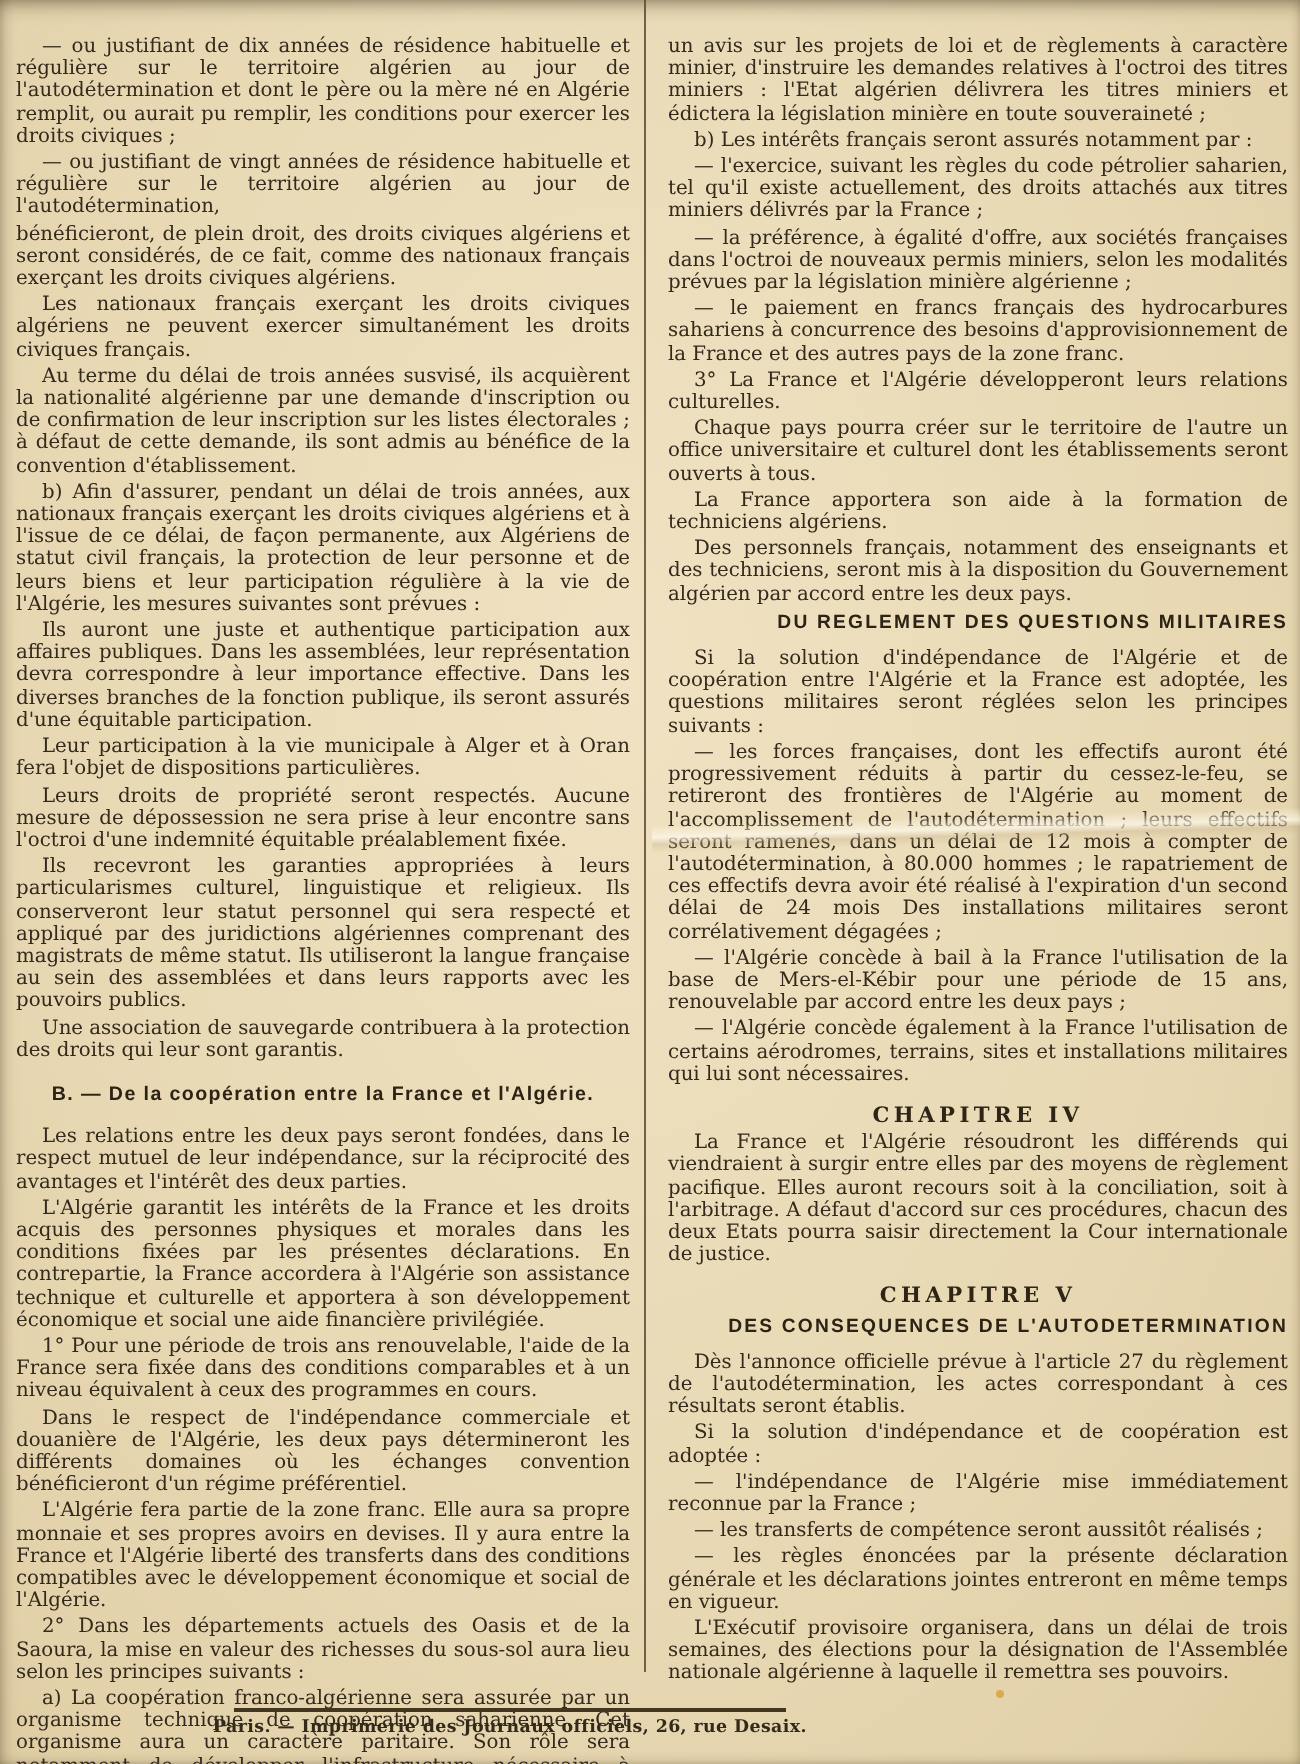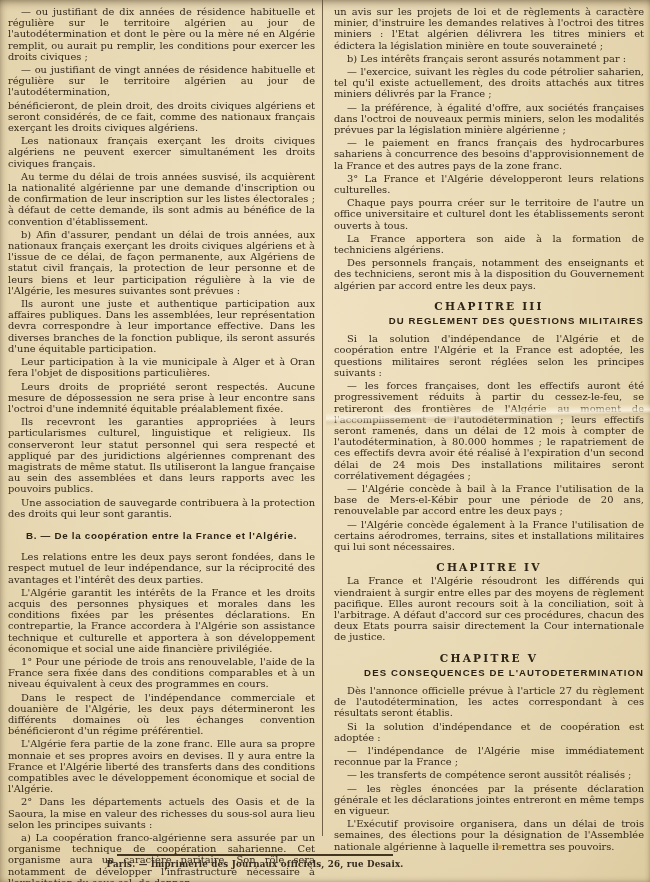--- a/index.html
+++ b/index.html
@@ -20,21 +20,21 @@
     line-height:11.2px;
     color:#33291c;
   }
   .col{position:absolute;top:6px;}
   .col-left{left:8px;width:307px;}
   .col-right{left:334px;width:310px;}
   .divider{position:absolute;left:322px;top:0;width:1px;height:836px;background:#5d4b32;opacity:.85;}
   .blk{margin:0;text-align:justify;}
   .para,.dash{text-indent:13px;margin-top:2px;}
   .flush{text-indent:0;margin-top:2px;}
-  .col .blk:first-child{margin-top:0;}
+  .col .blk:first-child{margin-top:12px;}
   .section{
     text-align:center;font-family:"Liberation Sans",sans-serif;font-weight:bold;
     font-size:9.8px;letter-spacing:.7px;margin:11px 0 10px;text-indent:0;color:#2c2315;
   }
   .chapter{
     text-align:center;font-weight:bold;font-size:10.6px;letter-spacing:2.2px;
     margin:10px 0 2px;text-indent:0;color:#2e2517;
   }
   .chapter-title{
     text-align:right;font-family:"Liberation Sans",sans-serif;font-weight:bold;
@@ -82,25 +82,24 @@
   <div class="col col-right">
       <p class="blk flush">un avis sur les projets de loi et de règlements à caractère minier, d'instruire les demandes relatives à l'octroi des titres miniers : l'Etat algérien délivrera les titres miniers et édictera la législation minière en toute souveraineté ;</p>
       <p class="blk para">b) Les intérêts français seront assurés notamment par :</p>
       <p class="blk dash">— l'exercice, suivant les règles du code pétrolier saharien, tel qu'il existe actuellement, des droits attachés aux titres miniers délivrés par la France ;</p>
       <p class="blk dash">— la préférence, à égalité d'offre, aux sociétés françaises dans l'octroi de nouveaux permis miniers, selon les modalités prévues par la législation minière algérienne ;</p>
       <p class="blk dash">— le paiement en francs français des hydrocarbures sahariens à concurrence des besoins d'approvisionnement de la France et des autres pays de la zone franc.</p>
       <p class="blk para">3° La France et l'Algérie développeront leurs relations culturelles.</p>
       <p class="blk para">Chaque pays pourra créer sur le territoire de l'autre un office universitaire et culturel dont les établissements seront ouverts à tous.</p>
       <p class="blk para">La France apportera son aide à la formation de techniciens algériens.</p>
       <p class="blk para">Des personnels français, notamment des enseignants et des techniciens, seront mis à la disposition du Gouvernement algérien par accord entre les deux pays.</p>
-      <p class="blk chapter">CHAPITRE III</p>
       <p class="blk chapter-title">DU REGLEMENT DES QUESTIONS MILITAIRES</p>
       <p class="blk para">Si la solution d'indépendance de l'Algérie et de coopération entre l'Algérie et la France est adoptée, les questions militaires seront réglées selon les principes suivants :</p>
       <p class="blk dash">— les forces françaises, dont les effectifs auront été progressivement réduits à partir du cessez-le-feu, se retireront des frontières de l'Algérie au moment de l'accomplissement de l'autodétermination ; leurs effectifs seront ramenés, dans un délai de 12 mois à compter de l'autodétermination, à 80.000 hommes ; le rapatriement de ces effectifs devra avoir été réalisé à l'expiration d'un second délai de 24 mois Des installations militaires seront corrélativement dégagées ;</p>
-      <p class="blk dash">— l'Algérie concède à bail à la France l'utilisation de la base de Mers-el-Kébir pour une période de 20 ans, renouvelable par accord entre les deux pays ;</p>
+      <p class="blk dash">— l'Algérie concède à bail à la France l'utilisation de la base de Mers-el-Kébir pour une période de 15 ans, renouvelable par accord entre les deux pays ;</p>
       <p class="blk dash">— l'Algérie concède également à la France l'utilisation de certains aérodromes, terrains, sites et installations militaires qui lui sont nécessaires.</p>
       <p class="blk chapter">CHAPITRE IV</p>
       <p class="blk para">La France et l'Algérie résoudront les différends qui viendraient à surgir entre elles par des moyens de règlement pacifique. Elles auront recours soit à la conciliation, soit à l'arbitrage. A défaut d'accord sur ces procédures, chacun des deux Etats pourra saisir directement la Cour internationale de justice.</p>
       <p class="blk chapter">CHAPITRE V</p>
       <p class="blk chapter-title">DES CONSEQUENCES DE L'AUTODETERMINATION</p>
       <p class="blk para">Dès l'annonce officielle prévue à l'article 27 du règlement de l'autodétermination, les actes correspondant à ces résultats seront établis.</p>
       <p class="blk para">Si la solution d'indépendance et de coopération est adoptée :</p>
       <p class="blk dash">— l'indépendance de l'Algérie mise immédiatement reconnue par la France ;</p>
       <p class="blk dash">— les transferts de compétence seront aussitôt réalisés ;</p>
       <p class="blk dash">— les règles énoncées par la présente déclaration générale et les déclarations jointes entreront en même temps en vigueur.</p>

